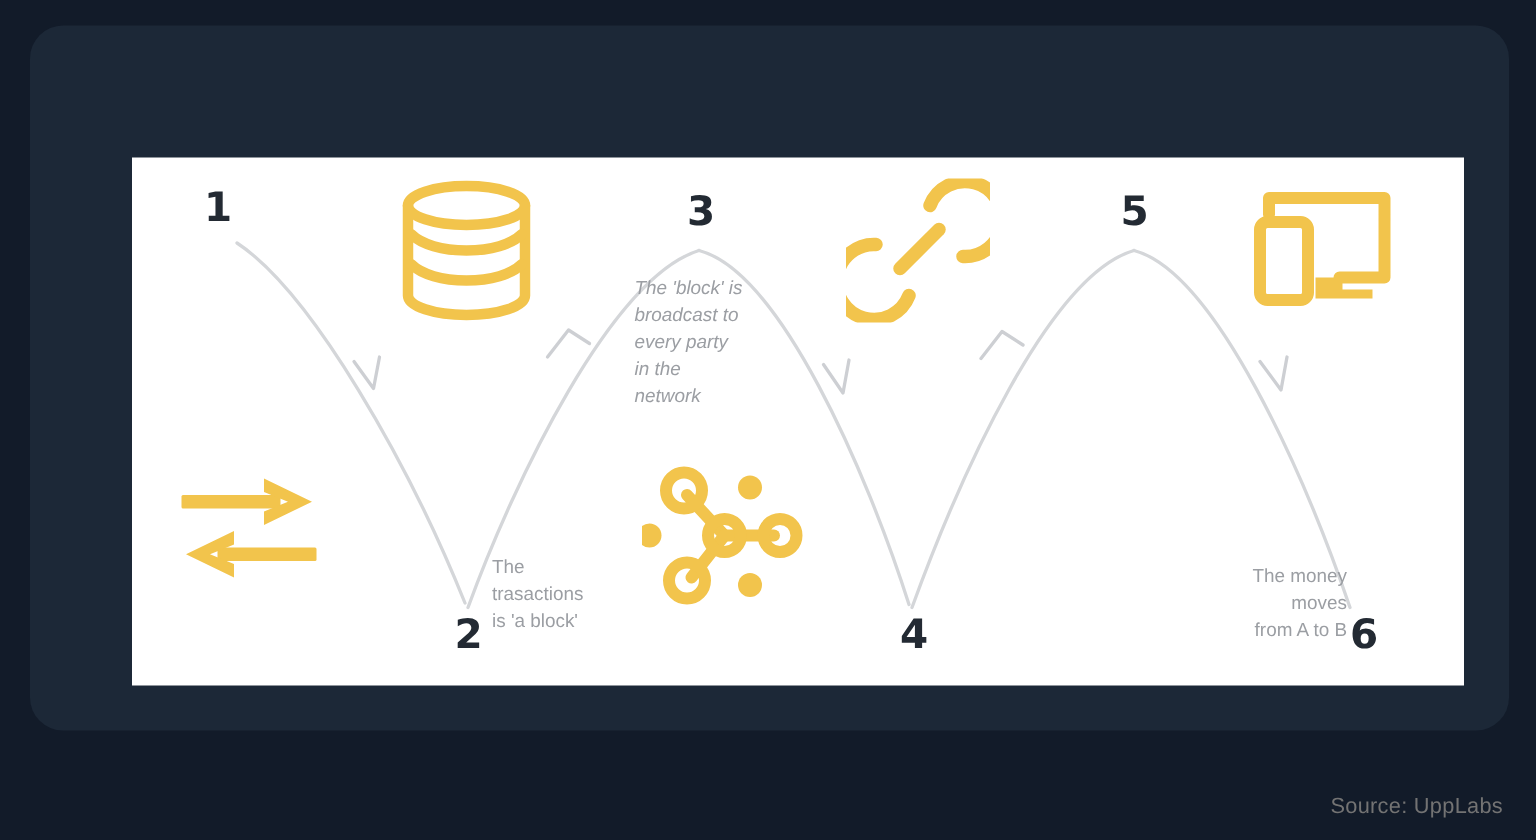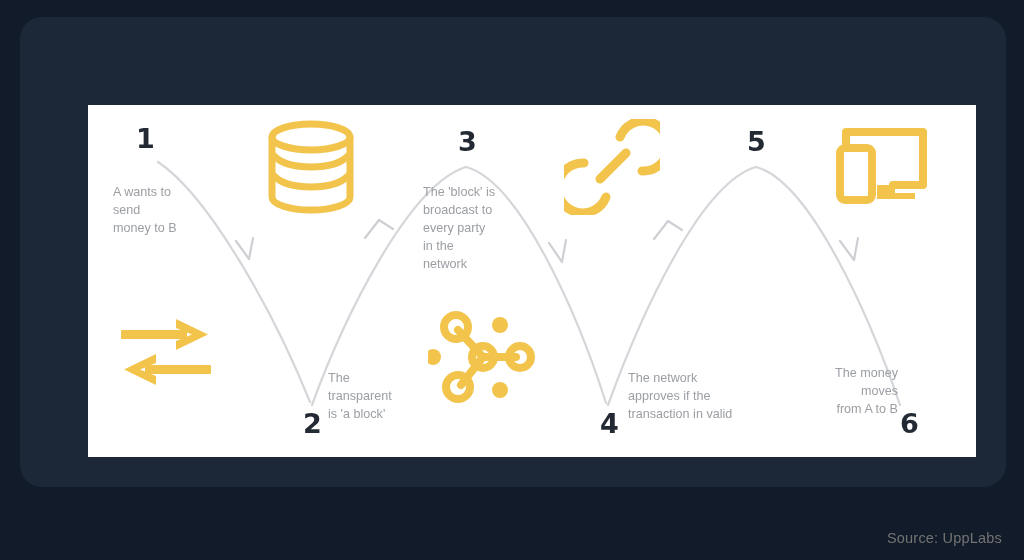--- a/index.html
+++ b/index.html
@@ -112,35 +112,29 @@
       </g>
     </svg>
 
     <div class="step-number" style="left:48px;  top:20px;">1</div>
     <div class="step-number" style="left:215px; top:305px;">2</div>
     <div class="step-number" style="left:370px; top:23px;">3</div>
     <div class="step-number" style="left:512px; top:305px;">4</div>
     <div class="step-number" style="left:659px; top:23px;">5</div>
     <div class="step-number" style="left:812px; top:305px;">6</div>
 
-    <div class="step-caption" style="left:25px;  top:79px;  width:120px;">A wants to
-send
-money to B</div>
     <div class="step-caption" style="left:240px; top:265px; width:110px;">The
-transparent
+trasactions
 is 'a block'</div>
-    <div class="step-caption" style="left:335px; top:79px;  width:120px;">The 'block' is
+    <div class="step-caption" style="left:335px; top:79px;  width:120px;font-style:italic;">The 'block' is
 broadcast to
 every party
 in the
 network</div>
-    <div class="step-caption" style="left:540px; top:265px; width:150px;">The network
-approves if the
-transaction in valid</div>
-    <div class="step-caption align-right" style="left:700px; top:260px; width:110px;">The money
+    <div class="step-caption align-right" style="left:700px; top:271px; width:110px;">The money
 moves
 from A to B</div>
 
     <div class="icon-wrap" style="left:30px; top:212px; width:96px; height:72px;">
       <svg width="96" height="72" viewBox="0 0 96 72">
         <g fill="#f2c44c">
           <rect x="3" y="13" width="66" height="9" rx="1"></rect>
           <path d="M58 2 L 90 17.5 L 58 33 L 58 24 L 74 17.5 L 58 11 Z"></path>
           <rect x="27" y="48" width="66" height="9" rx="1"></rect>
           <path d="M38 37 L 6 52.5 L 38 68 L 38 59 L 22 52.5 L 38 46 Z"></path>

